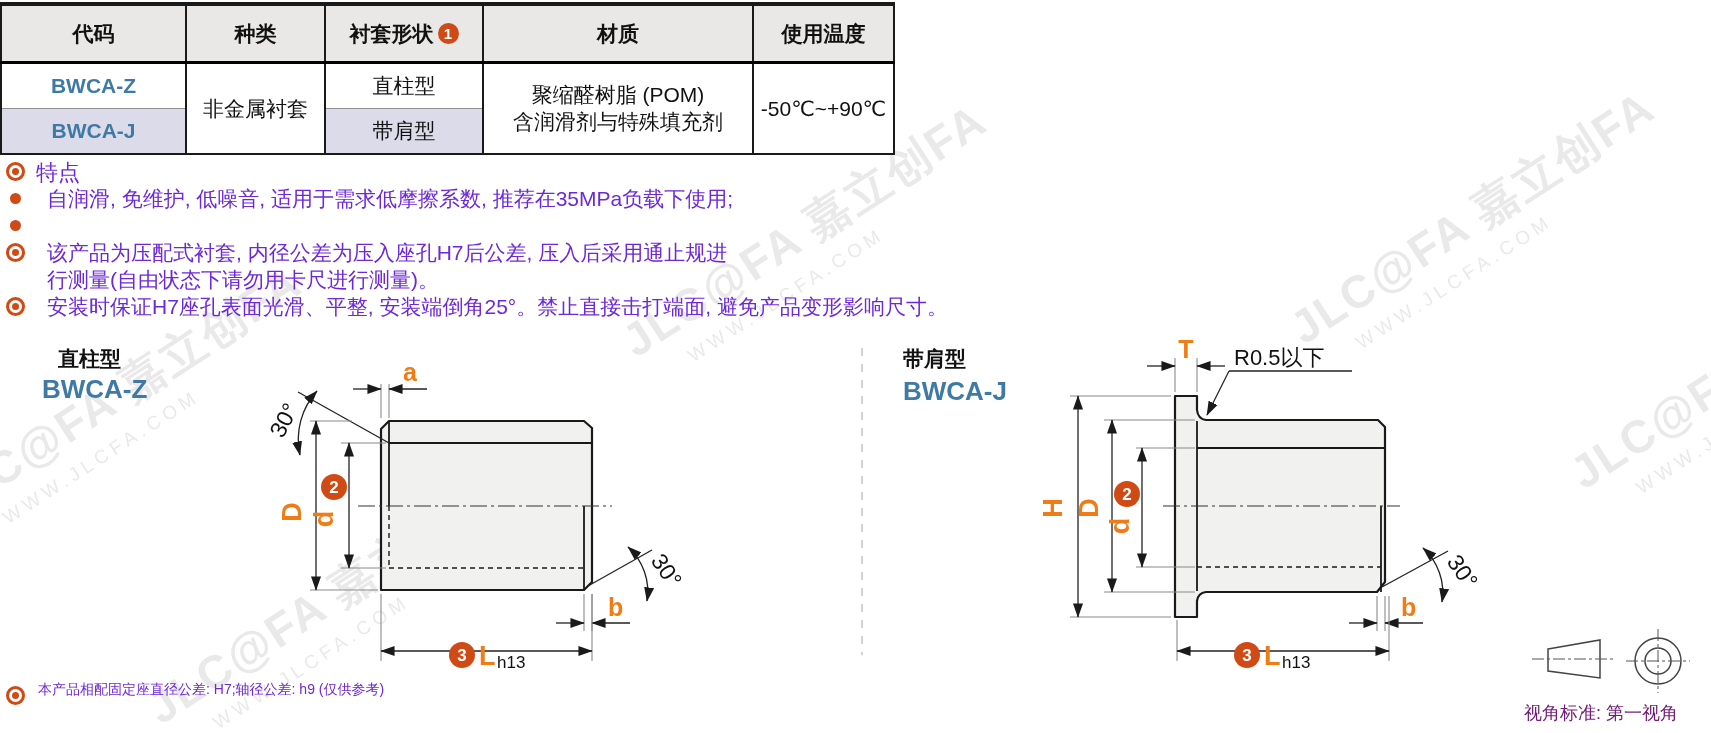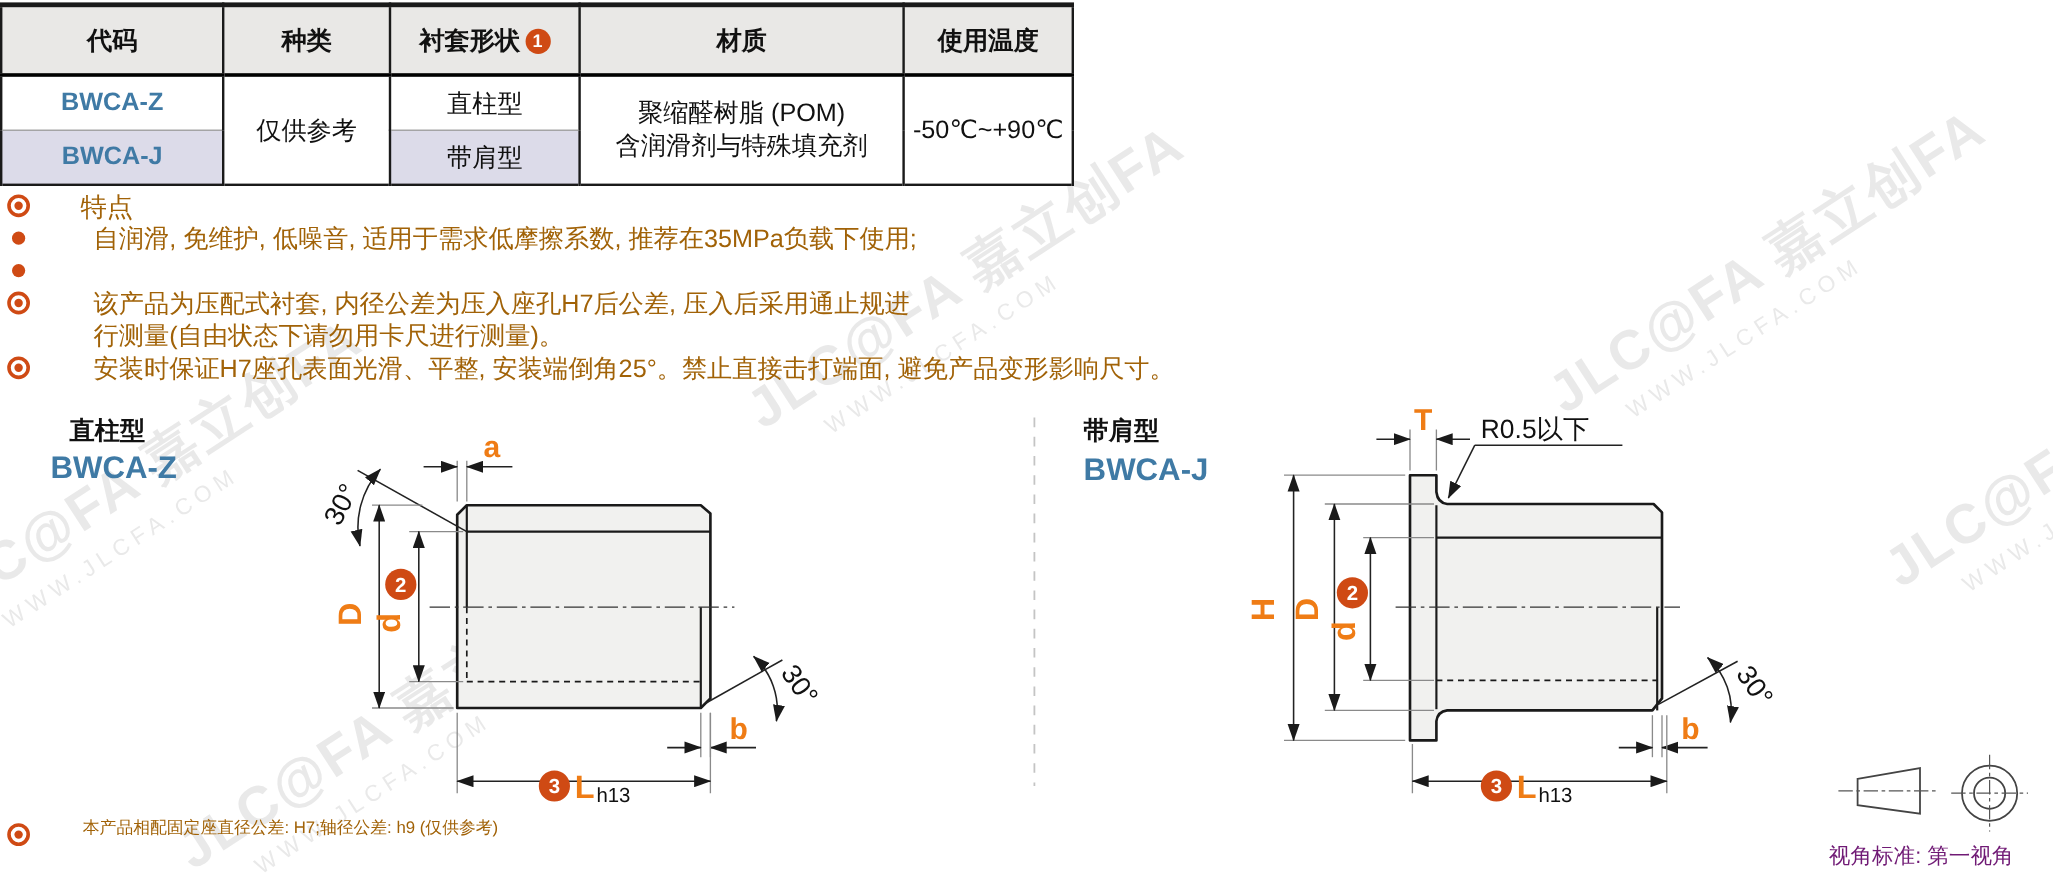--- a/index.html
+++ b/index.html
@@ -18,21 +18,21 @@
   .spec-table thead th{height:55px;background:#e9e8e6;font-size:21px;font-weight:700;text-align:center;border-bottom:3px solid #000;}
   .spec-table td{height:44px;font-size:21px;text-align:center;vertical-align:middle;}
   .row2 td{border-top:1.5px solid #8f8f8f;}
   .code-cell{font-size:22px;font-weight:700;color:#3f7aa5;}
   .hl{background:#dcdbe9;}
   .mat-cell{text-align:left;padding-left:12px;font-size:21px;line-height:1.28;}
   .temp-cell{font-size:20px;text-align:left;padding-left:5px;}
   .hdr-badge{display:inline-block;vertical-align:2px;margin-left:4px;width:21px;height:21px;line-height:21px;border-radius:50%;background:#cf4a14;color:#fff;font-size:15px;font-weight:700;text-align:center;}
 
   
-  .note{position:absolute;z-index:2;font-size:21px;color:#a16207;white-space:nowrap;margin-left:31px;}
+  .note{position:absolute;z-index:2;font-size:21px;color:#6d28d9;white-space:nowrap;}
   .ring{position:absolute;z-index:2;width:13px;height:13px;border:3px solid #cf4a14;border-radius:50%;}
   .ring::after{content:"";position:absolute;left:3px;top:3px;width:7px;height:7px;background:#cf4a14;border-radius:50%;}
   .dot{position:absolute;z-index:2;width:11px;height:11px;background:#cf4a14;border-radius:50%;}
 
   
   .fig-shape{position:absolute;z-index:2;font-size:21px;font-weight:700;color:#111;}
   .fig-code{position:absolute;z-index:2;font-size:26px;font-weight:700;color:#3f7aa5;}
   .view-standard{position:absolute;z-index:2;font-size:18px;color:#701a75;}
 
   
@@ -95,21 +95,21 @@
         <th>代码</th>
         <th>种类</th>
         <th><span>衬套形状</span><span class="hdr-badge">1</span></th>
         <th>材质</th>
         <th>使用温度</th>
       </tr>
     </thead>
     <tbody>
       <tr>
         <td class="code-cell">BWCA-Z</td>
-        <td rowspan="2">仅供参考</td>
+        <td rowspan="2">非金属衬套</td>
         <td>直柱型</td>
         <td rowspan="2" class="mat-cell">
           <div>聚缩醛树脂 (POM)</div>
           <div>含润滑剂与特殊填充剂</div>
         </td>
         <td rowspan="2" class="temp-cell">-50℃~+90℃</td>
       </tr>
       <tr class="row2">
         <td class="code-cell hl">BWCA-J</td>
         <td class="hl">带肩型</td>

